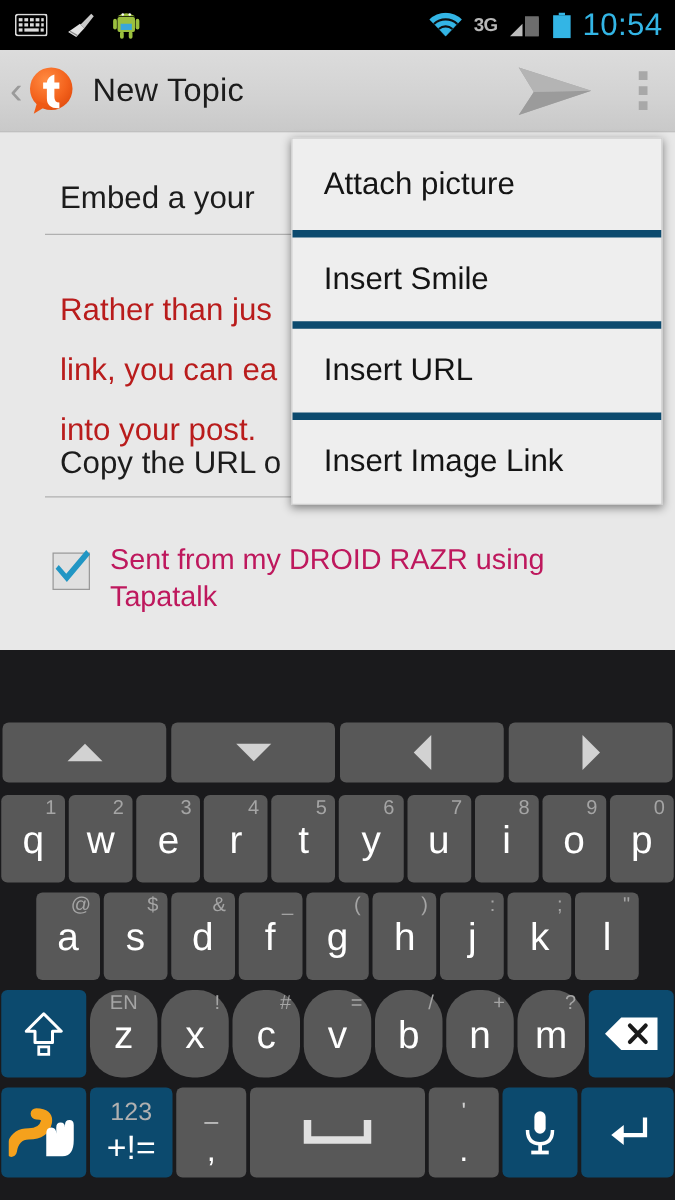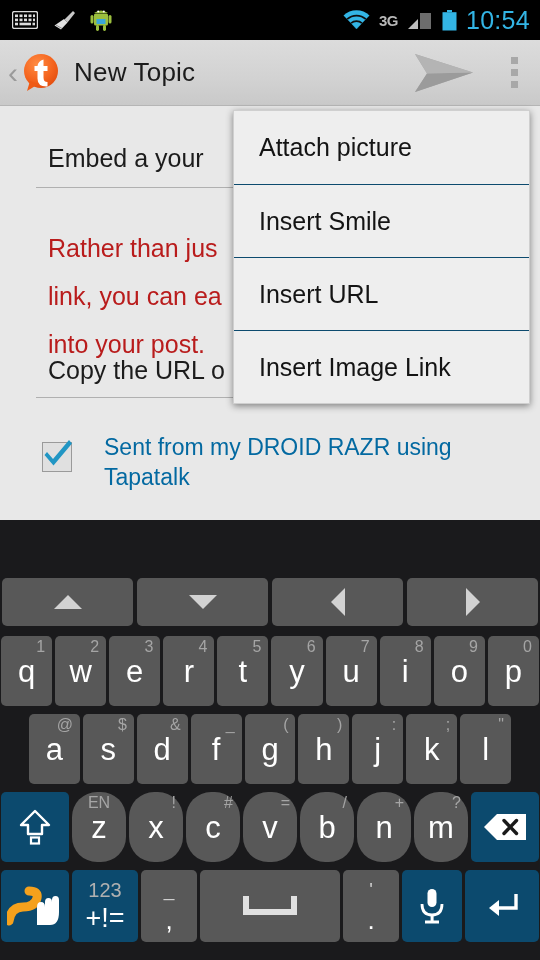--- a/index.html
+++ b/index.html
@@ -82,35 +82,35 @@
   }
   #signature-row {
     position:absolute; left:42px; top:326px; width:460px;
     display:flex; align-items:flex-start; gap:16px;
   }
   #signature-checkbox {
     width:30px; height:30px; background:#e0e0e0; border:1px solid #9a9a9a;
     position:relative; flex:0 0 auto; margin-top:10px;
   }
   #signature-label {
-    font-size:23px; color:#0369a1; line-height:30px; max-width:400px;margin-left:16px;
+    font-size:23px; color:#be185d; line-height:30px; max-width:400px;
   }
 
   
   #overflow-menu {
     position:absolute; left:233px; top:110px; width:297px;
     background:#eeeeee;
     box-shadow:0 2px 7px rgba(0,0,0,0.45);
     border:1px solid #cfcfcf;
     z-index:30;
   }
   .menu-item {
     height:73px; display:flex; align-items:center; padding-left:25px;
     font-size:25px; color:#141414;
-    border-top:1px solid #0c4a6e;
+    border-top:6px solid #0c4a6e;
   }
   .menu-item:first-child { border-top:none; }
 
   
   #keyboard {
     position:absolute; left:0; top:520px; width:540px; height:440px;
     background:#1a1a1c;
   }
   #suggestion-strip {
     position:absolute; left:0; top:0; width:540px; height:58px;

